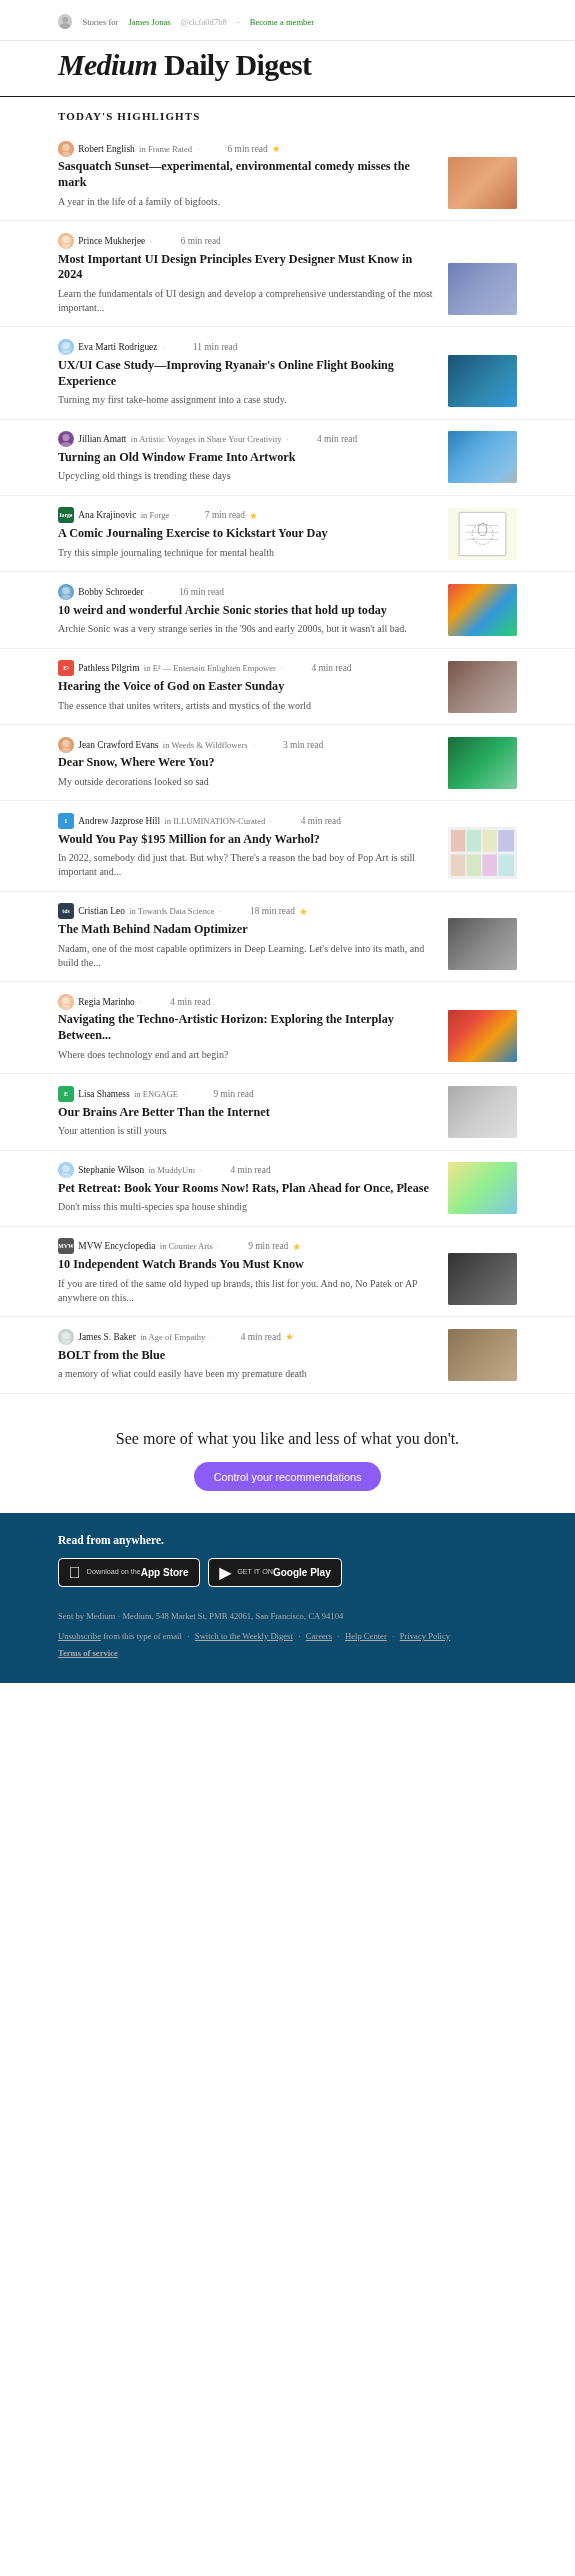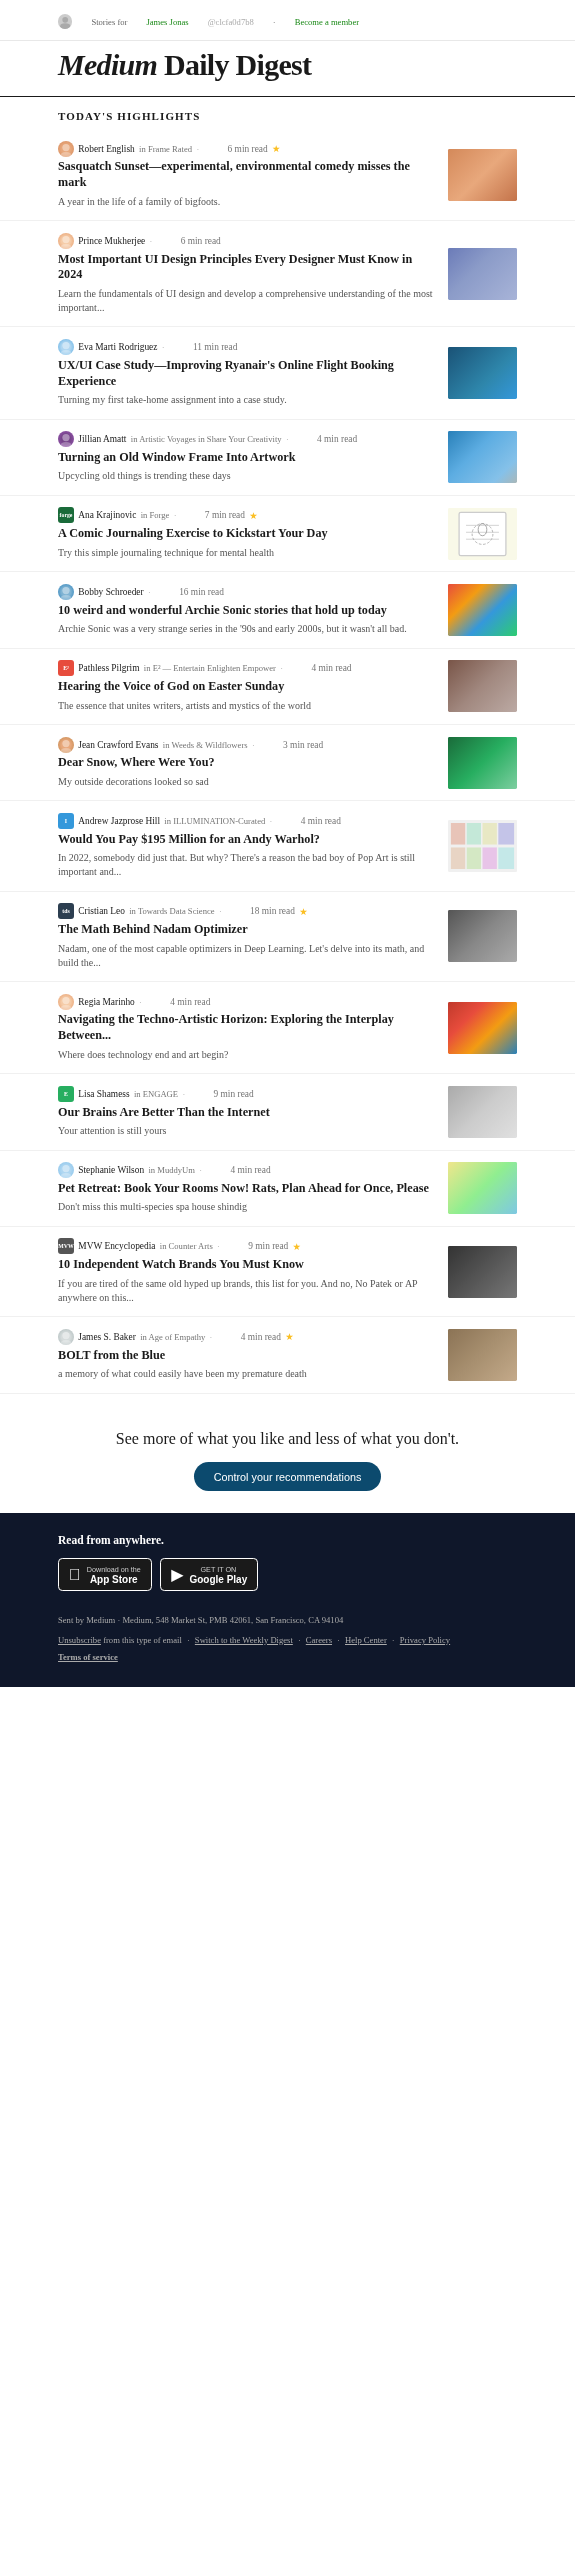--- a/index.html
+++ b/index.html
@@ -12,21 +12,21 @@
     }
 
     
     .email-header {
       padding: 14.4px 58px 7.2px;
       border-bottom: 0.7px solid #e8e8e8;
     }
     .stories-for {
       display: flex;
       align-items: center;
-      gap: 19px;
+      gap: 10px;
       font-size: 8.6px;
       color: #666;
       margin-bottom: 4.3px;
     }
     .avatar-small {
       width: 14.4px;
       height: 14.4px;
       border-radius: 50%;
       background: #ccc;
       overflow: hidden;
@@ -55,21 +55,21 @@
       font-size: 11px;
       font-weight: 700;
       letter-spacing: 1.1px;
       color: #1a1a1a;
       text-transform: uppercase;
     }
 
     
     .article-item {
       display: flex;
-      align-items: center;
+      align-items: flex-end;
       padding: 11.5px 58px;
       border-bottom: 0.7px solid #f0f0f0;
       gap: 15px;
     }
     .article-content { flex: 1; min-width: 0; }
     .article-meta {
       display: flex;
       align-items: center;
       gap: 4.3px;
       margin-bottom: 2.9px;
@@ -155,34 +155,34 @@
       padding: 36px 58px 21.6px;
     }
     .see-more-text {
       font-size: 16px;
       font-weight: 400;
       color: #1a1a1a;
       margin-bottom: 14.4px;
     }
     .cta-button {
       display: inline-block;
-      background: #0c4a6e;
+      background: #8b5cf6;
       color: #fff;
       font-size: 10.8px;
       font-weight: 500;
       padding: 8.6px 20px;
       border-radius: 72px;
       cursor: pointer;
       border: none;
       text-decoration: none;
     }
 
     
     .bottom-footer {
-      background: #0f172a;
+      background: #0c4a6e;
       color: #fff;
       padding: 21.6px 58px;
     }
     .read-anywhere {
       font-size: 11.5px;
       font-weight: 700;
       margin-bottom: 11.5px;
     }
     .app-buttons {
       display: flex;
@@ -195,21 +195,21 @@
       gap: 5.8px;
       background: #1a1a1a;
       border: 1.1px solid #fff;
       color: #fff;
       border-radius: 4.3px;
       padding: 5.8px 10px;
       font-size: 8.6px;
       cursor: pointer;
     }
     .app-btn .store-icon { font-size: 16px; line-height: 1; }
-    .app-btn .store-text { display: flex; flex-direction: column; }
+    .app-btn .store-text { display: flex; flex-direction: row; }
     .app-btn .store-sub { font-size: 7.2px; color: #ccc; }
     .app-btn .store-name { font-size: 10px; font-weight: 600; }
     .footer-sent {
       font-size: 8.6px;
       color: #aaa;
       line-height: 1.8;
     }
     .footer-sent a { color: #aaa; text-decoration: underline; }
     .dot-sep { margin: 0 2.9px; }
 

